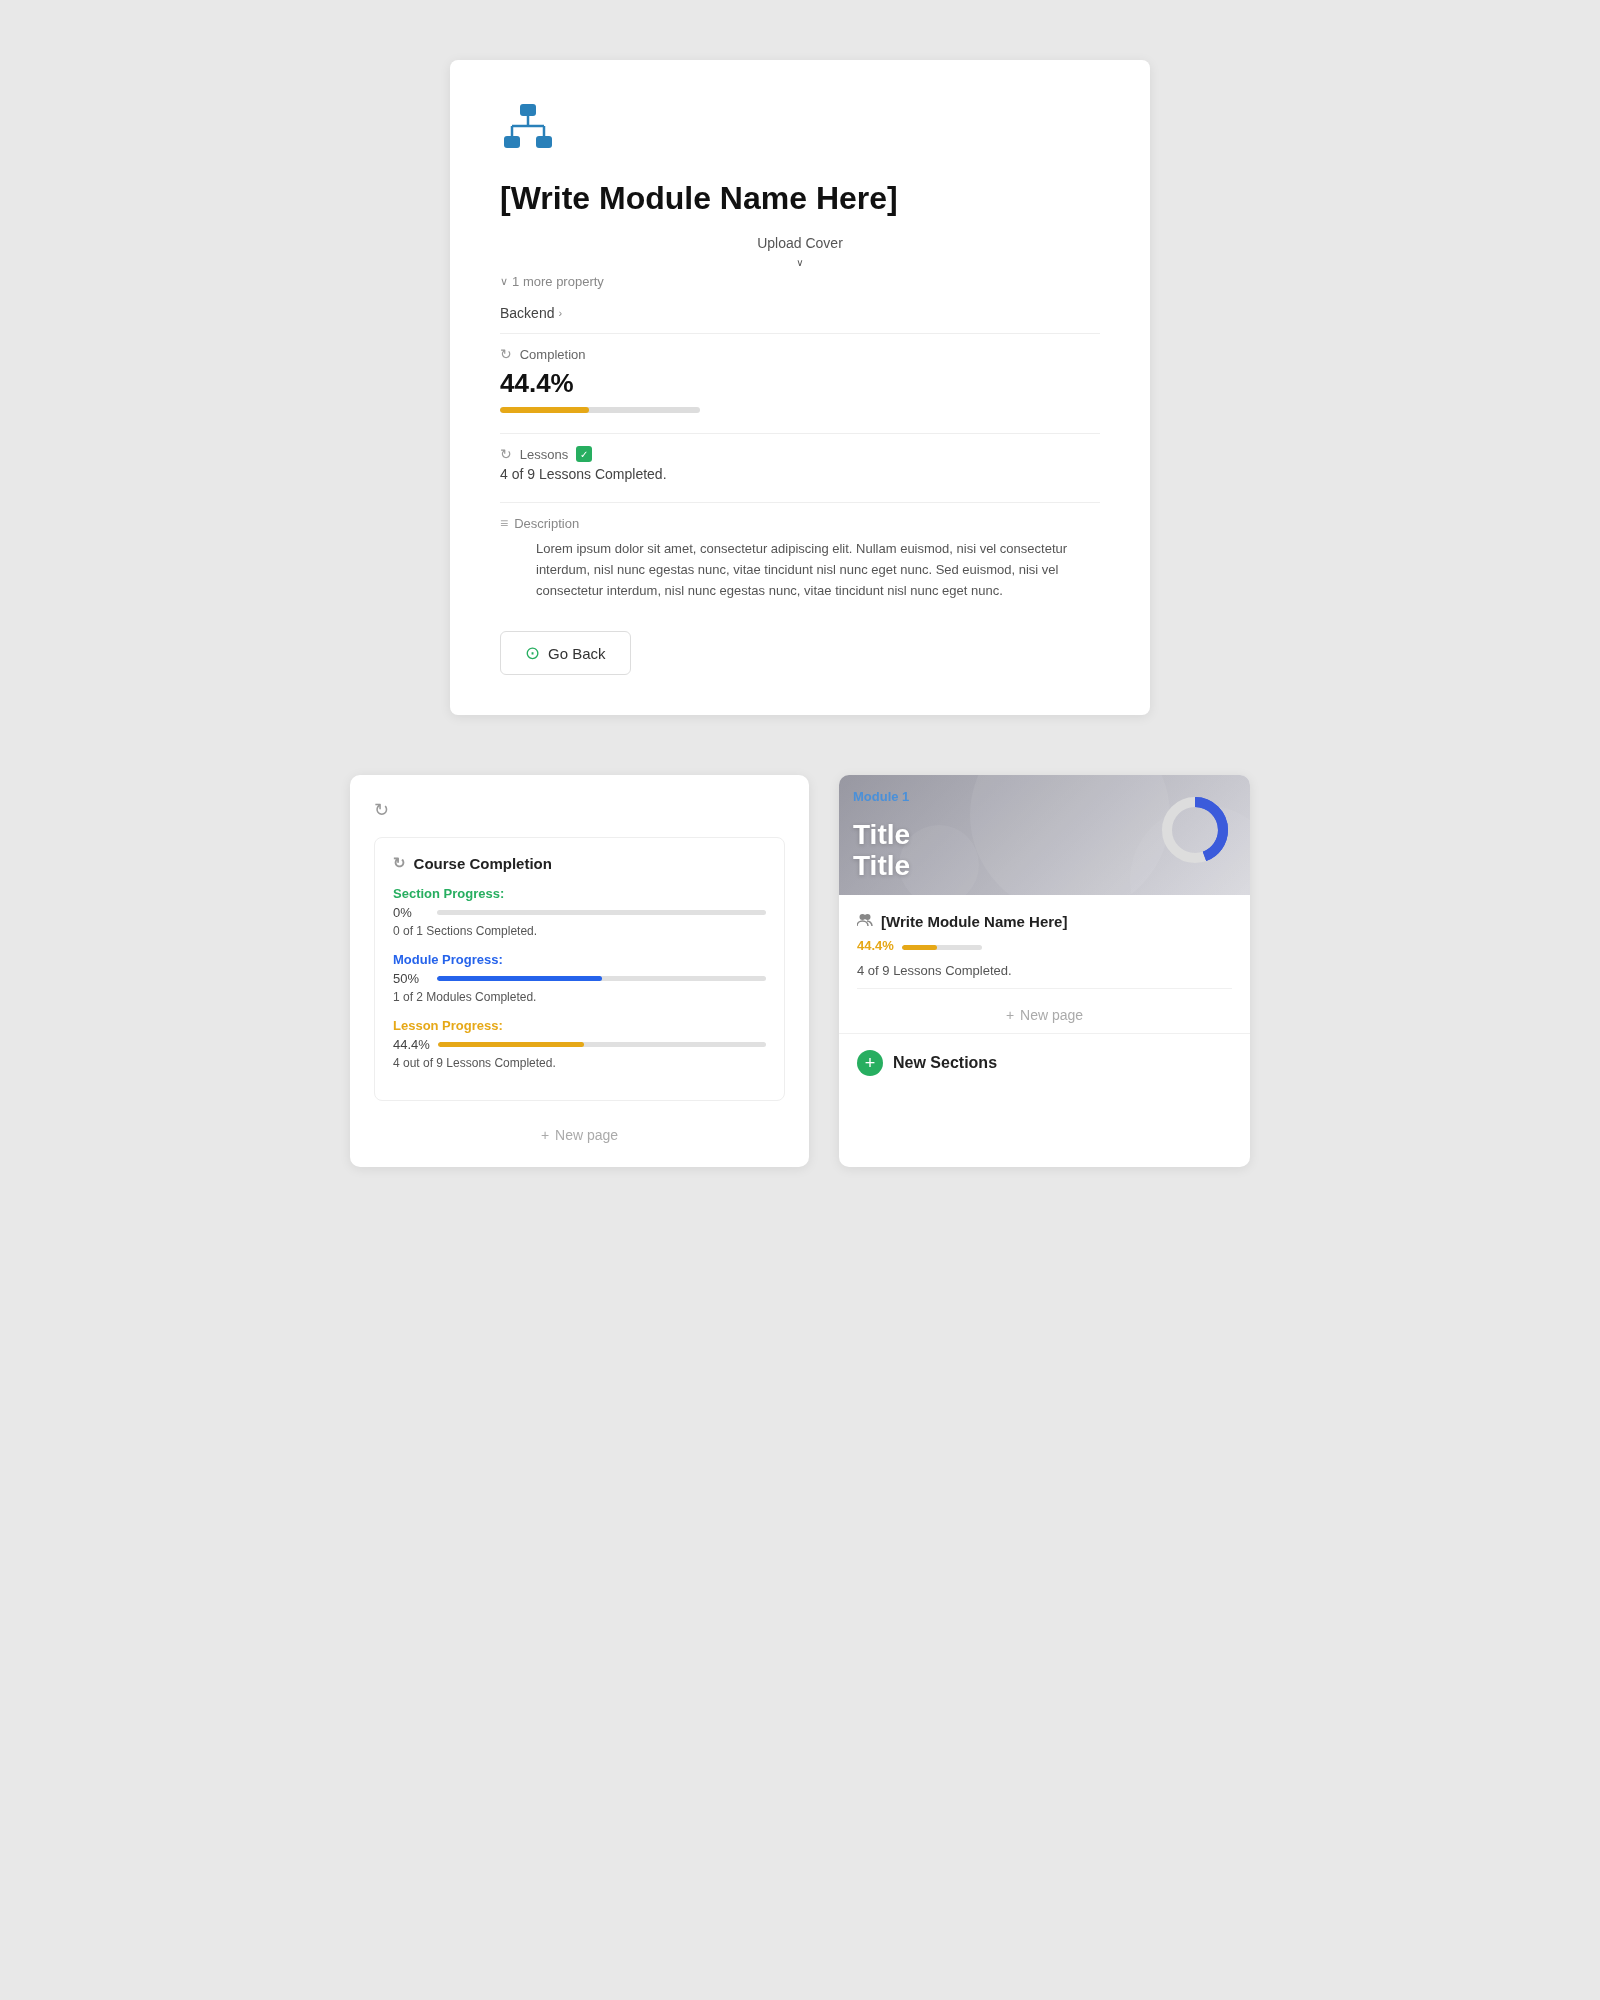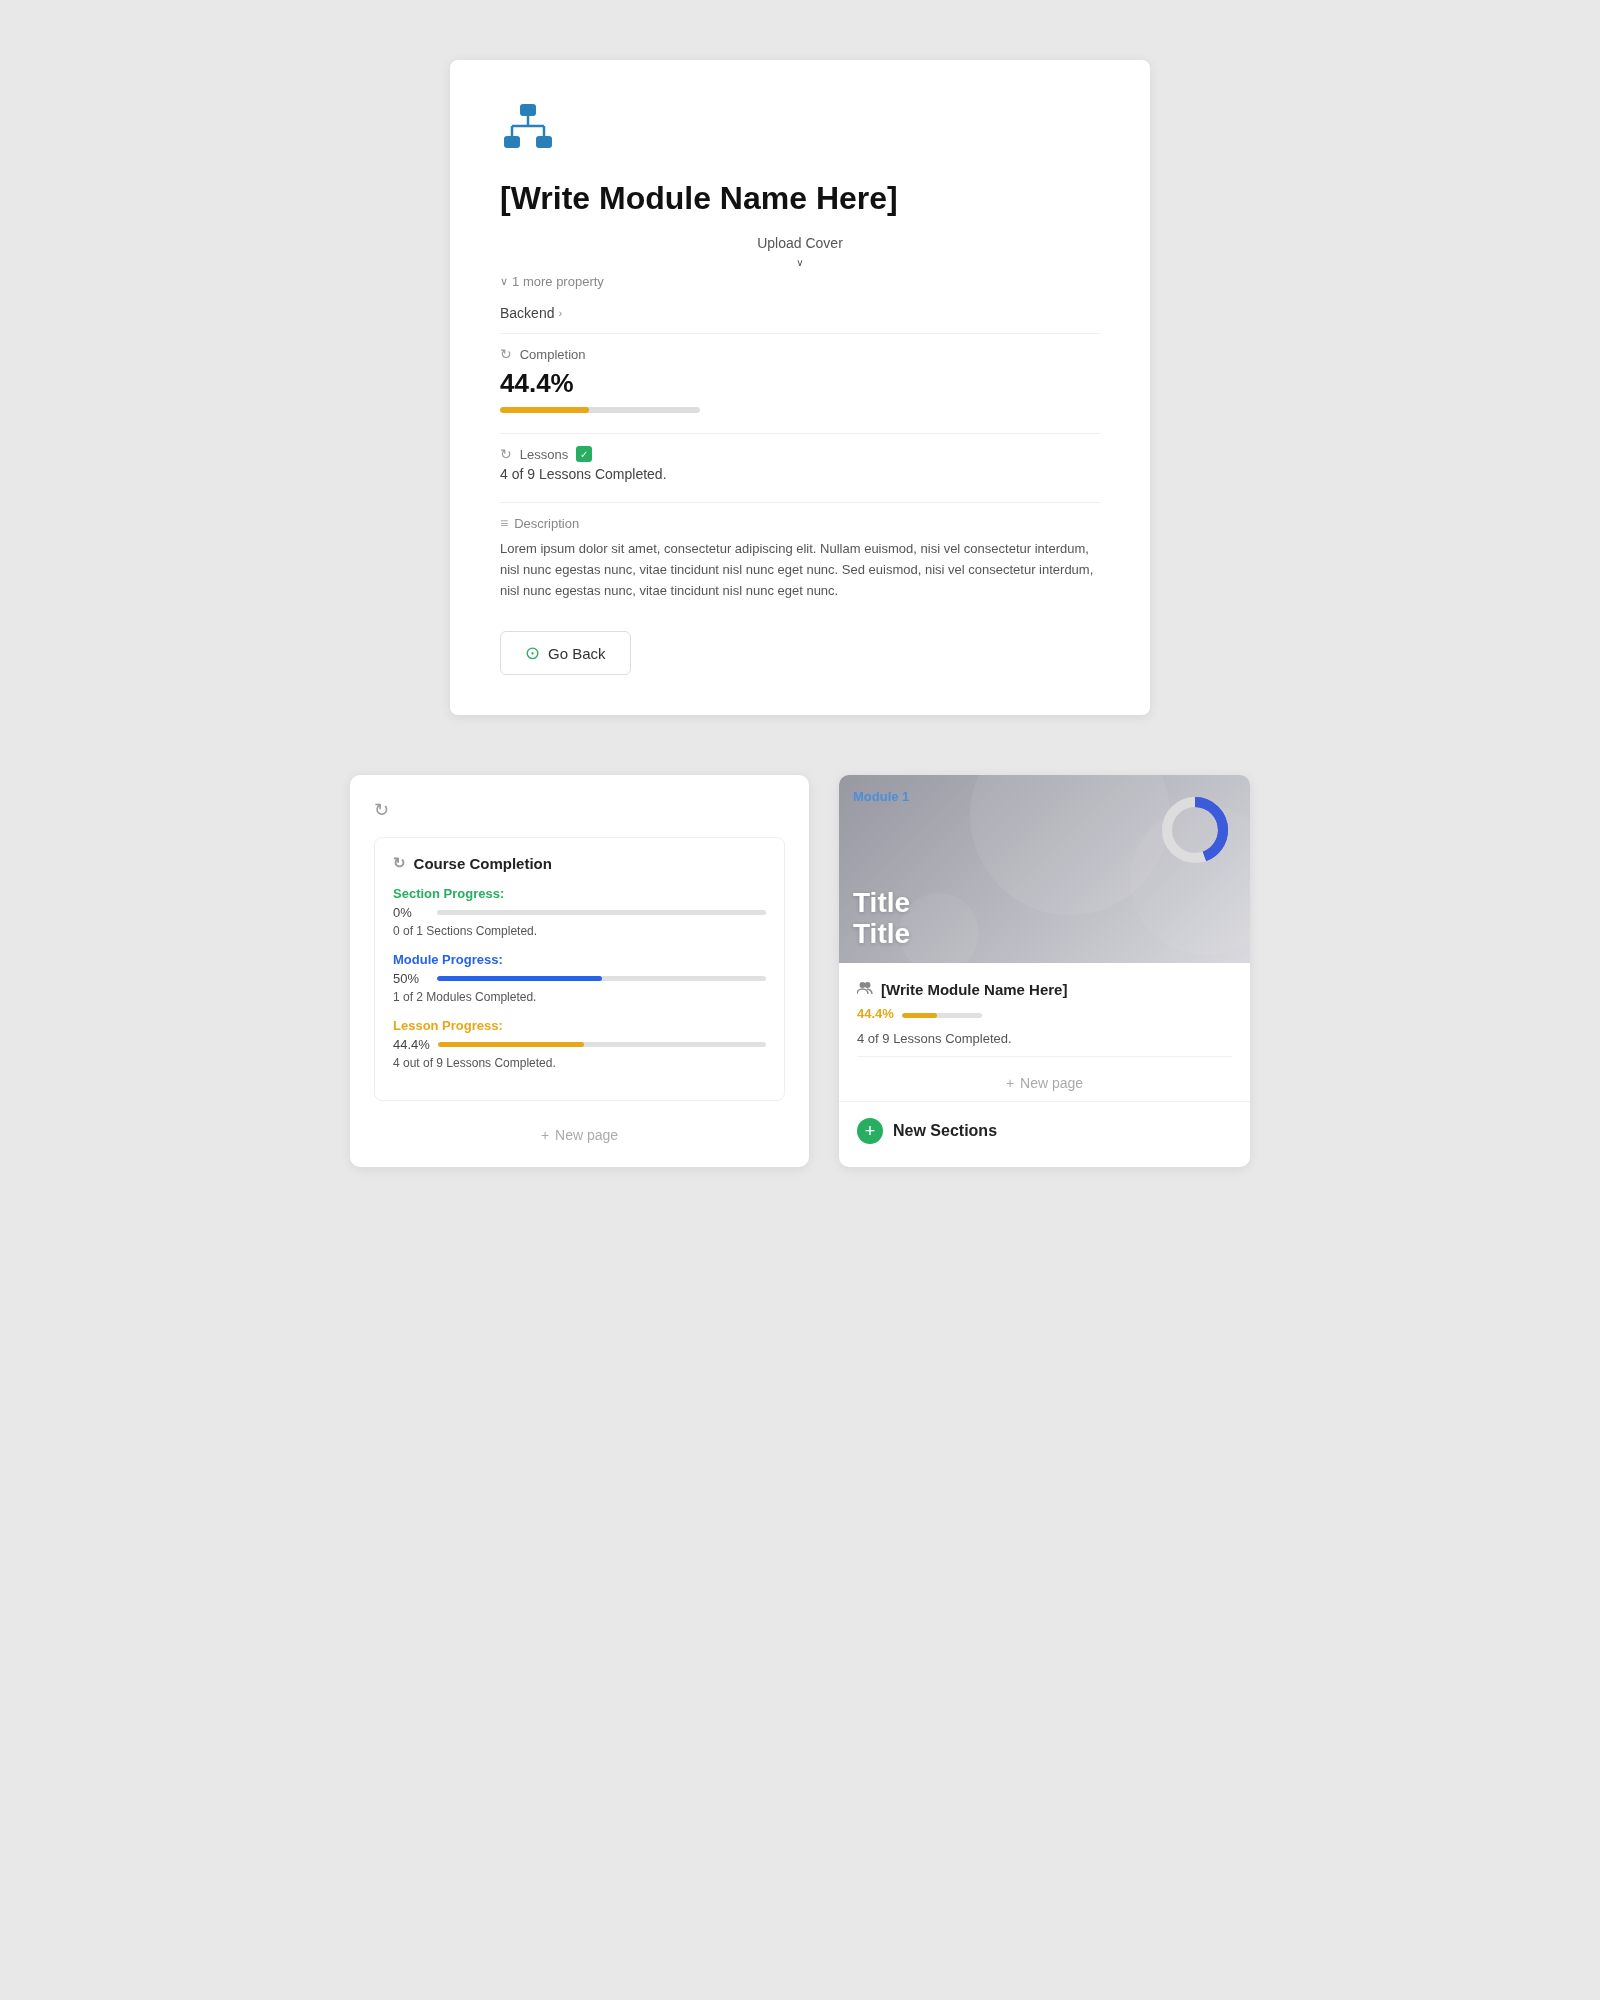--- a/index.html
+++ b/index.html
@@ -134,20 +134,21 @@
       font-size: 13px;
       margin-bottom: 8px;
     }
     .desc-lines-icon { font-size: 14px; color: #aaa; }
 
     .description-text {
       font-size: 13px;
       color: #555;
       line-height: 1.6;
       margin-bottom: 30px;
+      margin-left: 36px;
     }
 
     .go-back-btn {
       display: inline-flex;
       align-items: center;
       gap: 8px;
       border: 1.5px solid #ddd;
       border-radius: 6px;
       padding: 10px 24px;
       font-size: 15px;
@@ -265,21 +266,21 @@
       border-radius: 10px;
       flex: 1;
       box-shadow: 0 2px 12px rgba(0,0,0,0.08);
       overflow: hidden;
       min-width: 280px;
     }
 
     .module-cover {
       position: relative;
       background: linear-gradient(135deg, #ccc 0%, #e0e0e0 100%);
-      height: 188px;
+      height: 120px;
       overflow: hidden;
     }
 
     .module-cover-overlay {
       position: absolute;
       inset: 0;
       background: linear-gradient(135deg, rgba(100,100,120,0.5) 0%, rgba(200,200,220,0.3) 100%);
     }
 
     .module-label {

